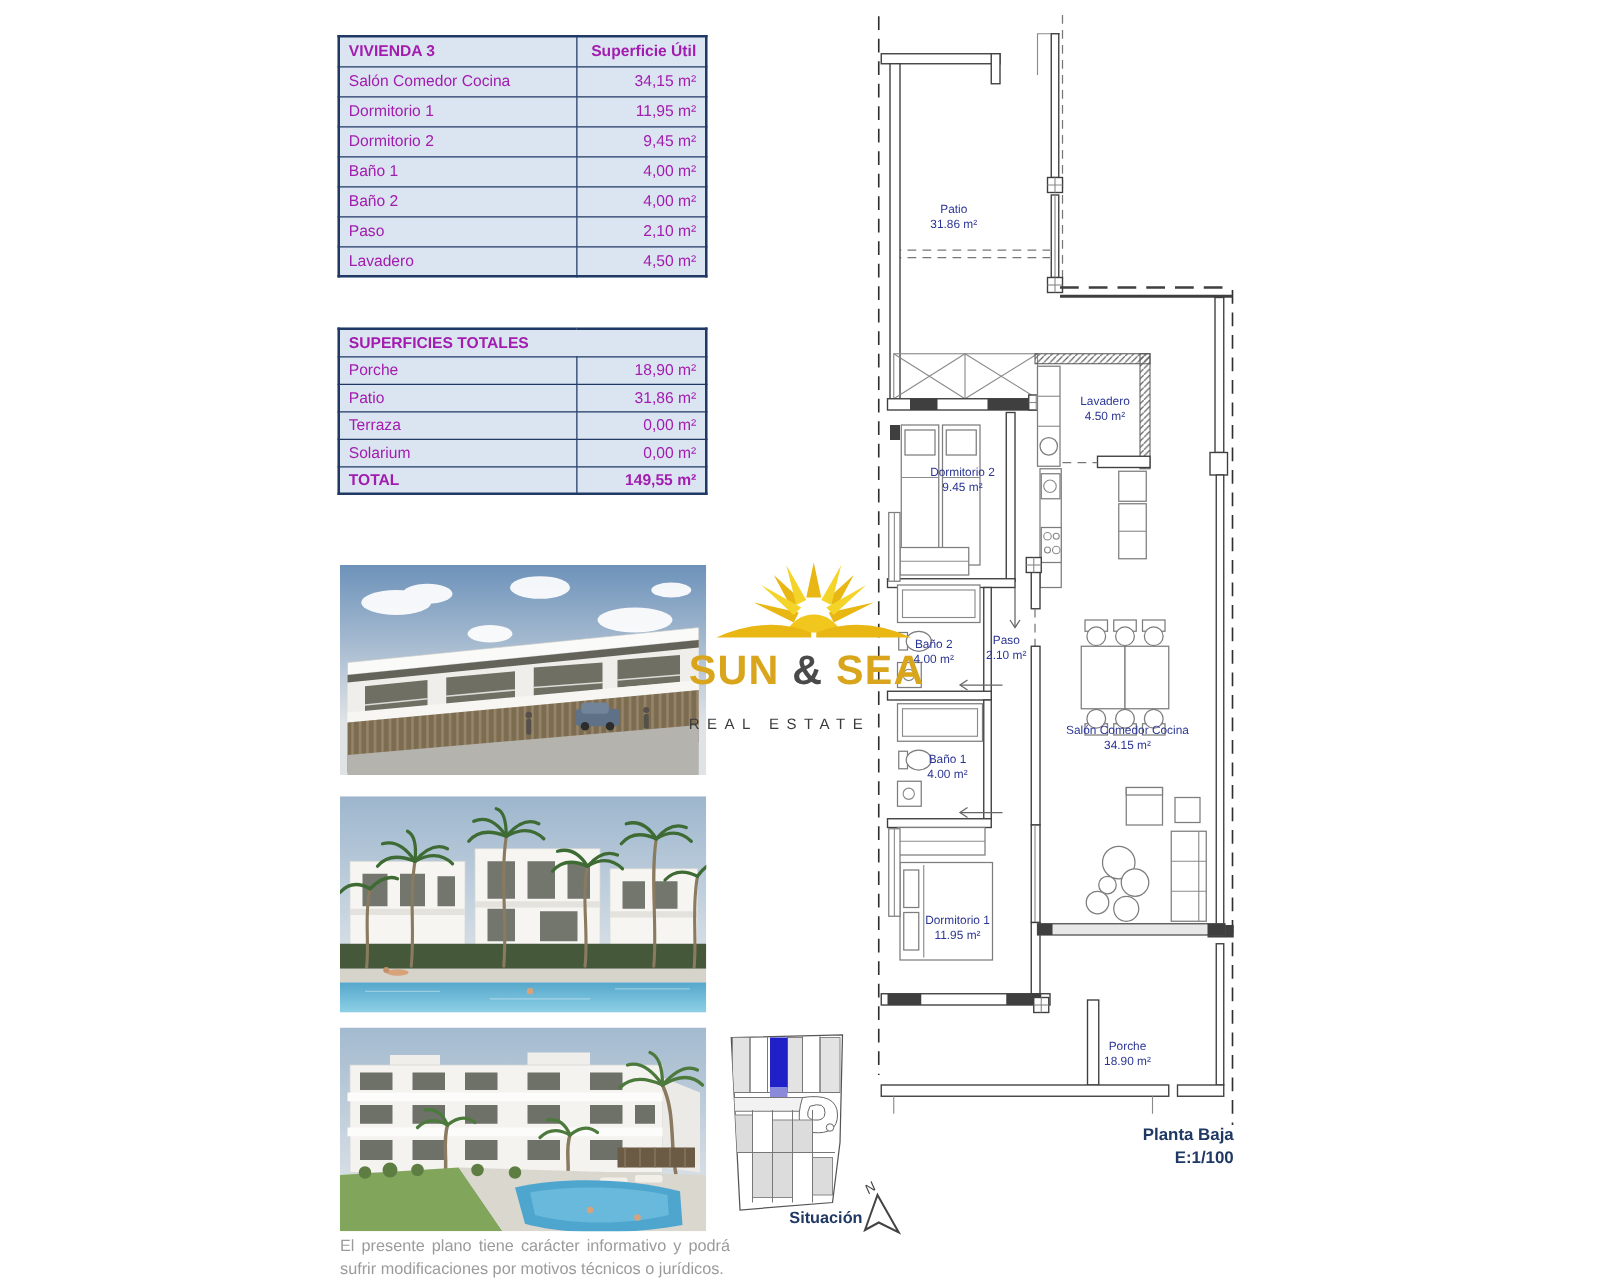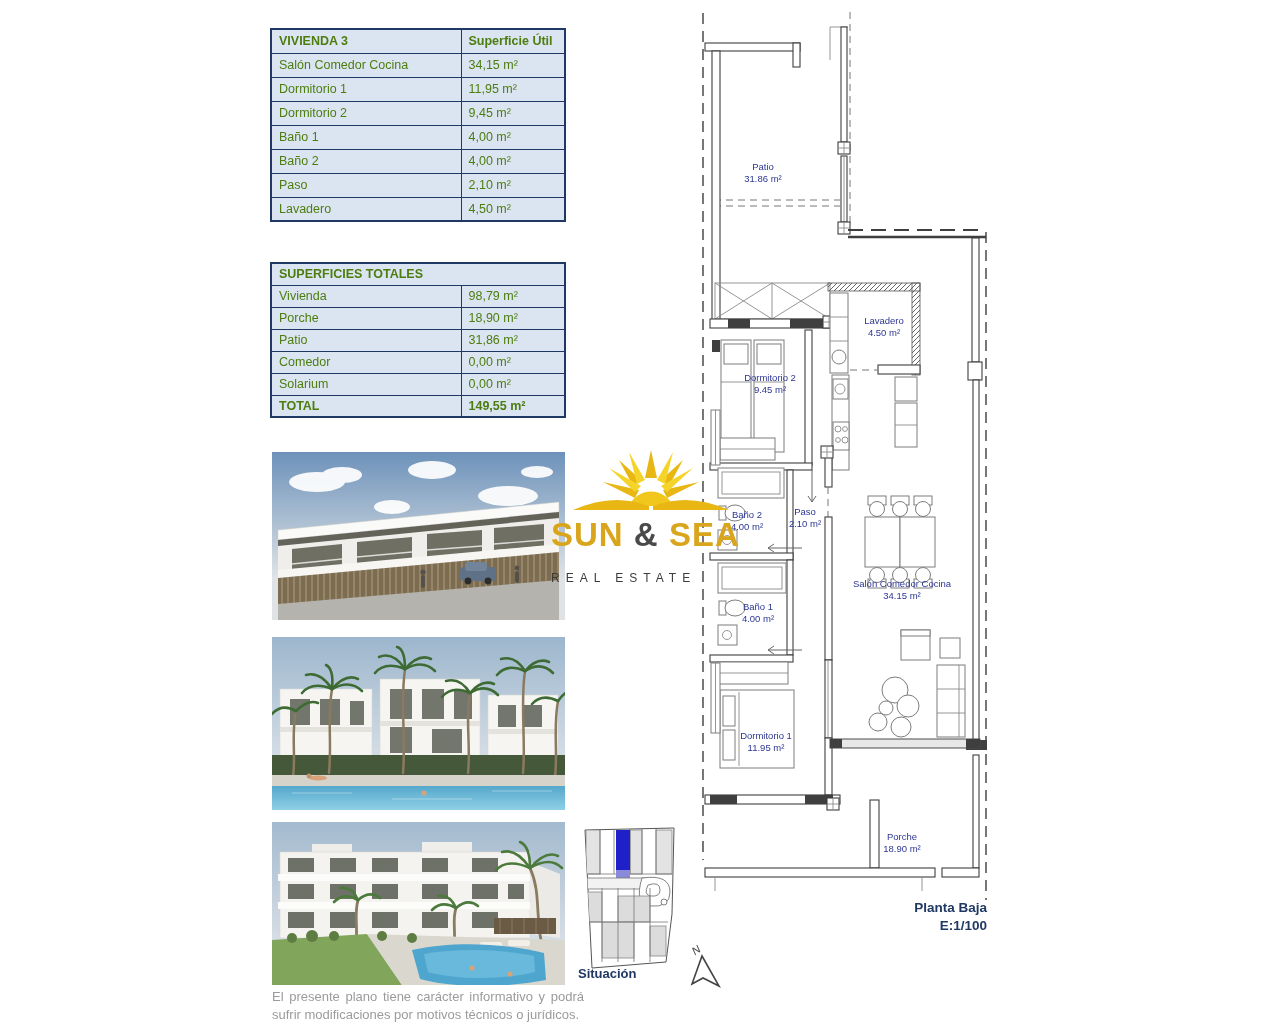--- a/index.html
+++ b/index.html
@@ -2,24 +2,24 @@
 <html><head>
 <meta charset="utf-8">
 <style>
   html,body{margin:0;padding:0;}
   body{width:1280px;height:1024px;background:#ffffff;position:relative;
        font-family:"Liberation Sans",sans-serif;overflow:hidden;}
   .abs{position:absolute;}
 
   
   table.datatable{border-collapse:collapse;table-layout:fixed;width:296px;
-    background:#dbe5f1;color:#4d7c0f;border:2px solid #1f3864;}
+    background:#dbe5f1;color:#a21caf;border:2px solid #1f3864;}
   table.datatable td{border:1px solid #1f3864;box-sizing:border-box;
     padding:0 7px;font-size:12.5px;height:24px;vertical-align:middle;}
-  table.datatable td.val{text-align:left;}
+  table.datatable td.val{text-align:right;}
   table.datatable tr.hdr td{font-weight:bold;}
   table.datatable tr.total td{font-weight:bold;}
   #tbl-totales td{height:22px;}
 
   
   .logo{width:204px;text-align:left;z-index:30;}
   .logo .wordmark{font-size:33px;font-weight:bold;color:#d9a51c;
     letter-spacing:1px;line-height:1;white-space:nowrap;}
   .logo .amp{color:#4a4a4a;font-weight:bold;}
   .logo .tagline{margin-top:20px;font-size:12px;letter-spacing:6px;
@@ -28,21 +28,21 @@
   
   .bw{fill:#ffffff;stroke:#3f3f3f;stroke-width:1.1;}
   .blk{fill:#3f3f3f;stroke:none;}
   .gry{fill:#e8e8e8;stroke:#4c4c4c;stroke-width:1;}
   .furn{fill:#ffffff;stroke:#7d7d7d;stroke-width:1;}
   .thin{fill:none;stroke:#8a8a8a;stroke-width:0.9;}
   .dashb{fill:none;stroke:#2f2f2f;stroke-width:1.3;stroke-dasharray:11 7;}
   .dash2{fill:none;stroke:#777;stroke-width:1;stroke-dasharray:7 5;}
   .lbl{fill:#2c3694;font-size:9.5px;text-anchor:middle;}
   .ptitle{fill:#1f3864;font-size:13.5px;font-weight:bold;text-anchor:end;}
-  .situlbl{font-size:13px;font-weight:bold;color:#1f3864;text-align:left;}
+  .situlbl{font-size:13px;font-weight:bold;color:#1f3864;text-align:right;}
   .disclaimer{width:312px;font-size:13px;color:#9b9b9b;line-height:1.4;
     text-align:justify;}
 </style>
 </head>
 <body>
 
 <table class="datatable abs" style="left:270px;top:28px;" id="tbl-vivienda">
   <colgroup>
       <col style="width:190px">
       <col>
@@ -86,33 +86,29 @@
 <table class="datatable abs" style="left:270px;top:262px;" id="tbl-totales">
   <colgroup>
       <col style="width:190px">
       <col>
     </colgroup>
   <tbody>
       <tr class="hdr">
         <td colspan="2">SUPERFICIES TOTALES</td>
       </tr>
   <tr>
-        <td>Vivienda</td>
-        <td class="val">98,79 m²</td>
-      </tr>
-  <tr>
         <td>Porche</td>
         <td class="val">18,90 m²</td>
       </tr>
   <tr>
         <td>Patio</td>
         <td class="val">31,86 m²</td>
       </tr>
   <tr>
-        <td>Comedor</td>
+        <td>Terraza</td>
         <td class="val">0,00 m²</td>
       </tr>
   <tr>
         <td>Solarium</td>
         <td class="val">0,00 m²</td>
       </tr>
   <tr class="total">
         <td>TOTAL</td>
         <td class="val">149,55 m²</td>
       </tr>

